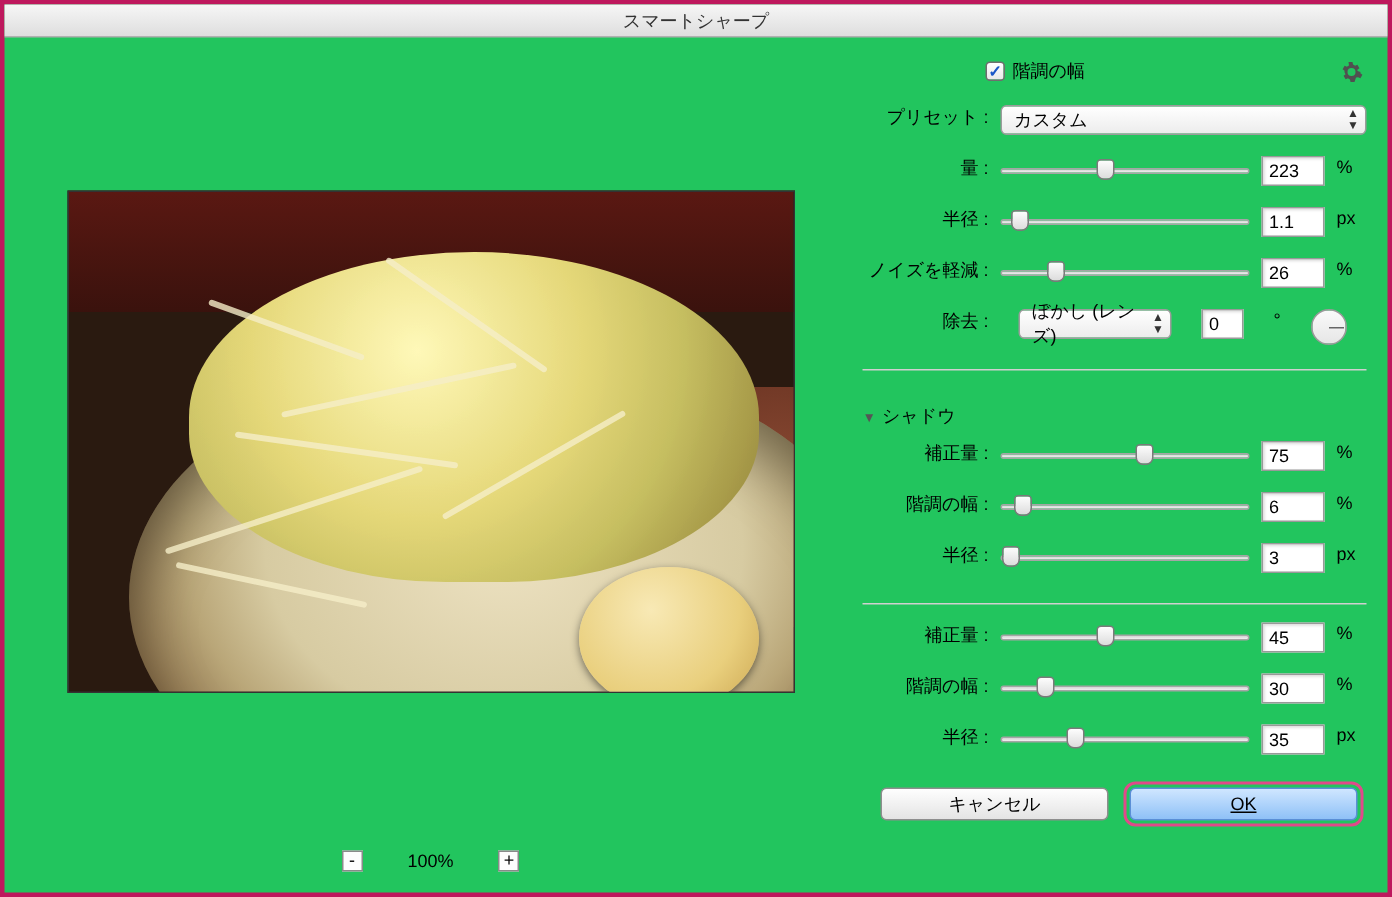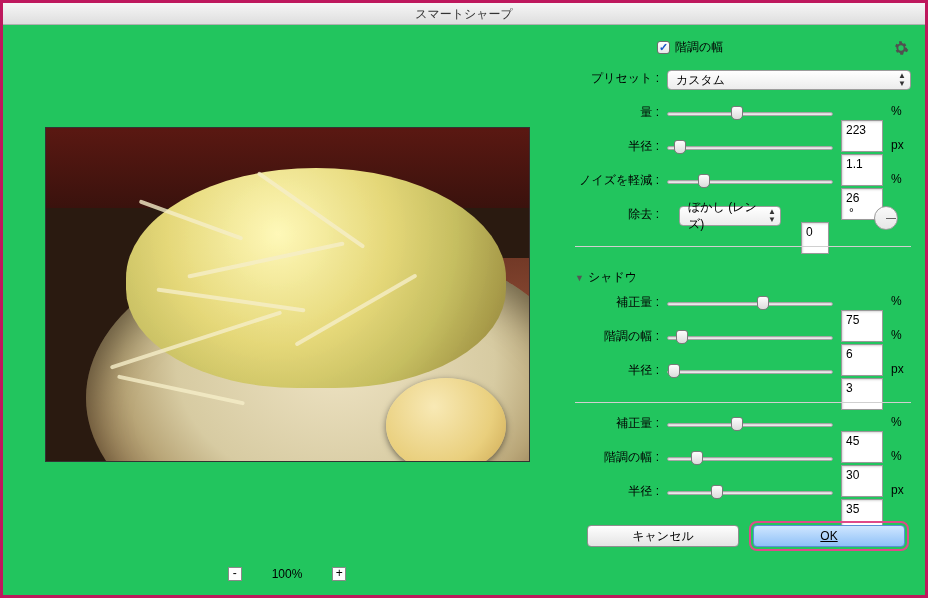--- a/index.html
+++ b/index.html
@@ -133,24 +133,23 @@
     border:1px solid #a5a5a5; border-radius:3px;
     background: linear-gradient(#d4d4d4,#f0f0f0);
   }
   .thumb {
     position:absolute; top:2px; width:12px; height:14px;
     background: linear-gradient(#fdfdfd,#dcdcdc);
     border:1px solid #7a7a7a; border-radius:3px 3px 5px 5px;
     transform: translateX(-6px);
   }
   .numbox {
-    width:42px; height:32px; border:1px solid #999; background:#fff;
+    width:42px; height:20px; border:1px solid #999; background:#fff;
     text-align:left; padding:0 4px; font-size:12px; line-height:18px;
     box-shadow: inset 1px 1px 2px rgba(0,0,0,0.15);
-    margin-top: 16px;
   }
   .unit { width:20px; }
   .removerow { gap:20px; }
   .angletxt { width:28px; }
   .anglectl {
     width:24px; height:24px; border:1px solid #9a9a9a; border-radius:50%;
     background: linear-gradient(#fafafa,#e6e6e6);
     position:relative;
   }
   .anglectl::after {

